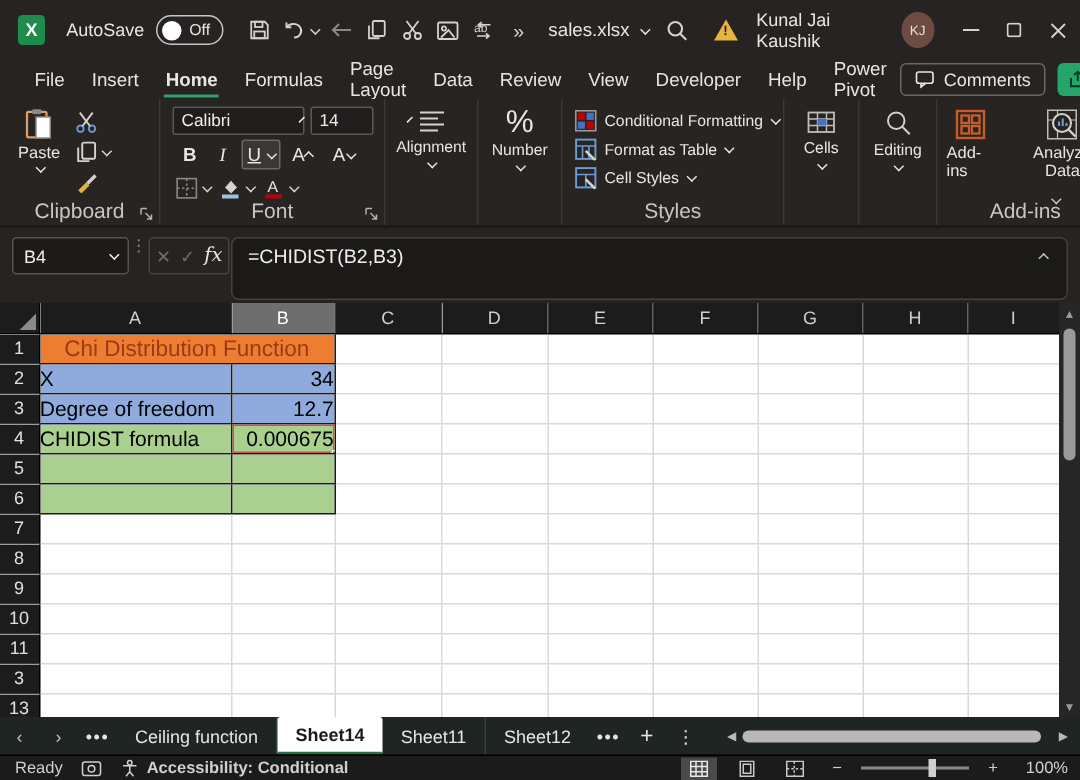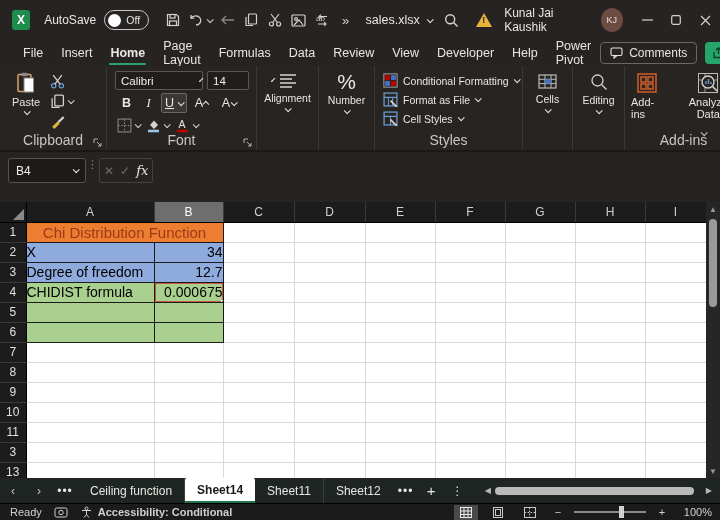--- a/index.html
+++ b/index.html
@@ -215,22 +215,22 @@
     <svg width="11" height="11" viewBox="0 0 11 11">
         <path d="M1 1 L10 10 M10 1 L1 10" stroke="#d5d3d0" stroke-width="1.2"></path>
       </svg>
   </div>
 </div>
 
 <div class="band menubar">
   <div class="mtab"><span>File</span></div>
   <div class="mtab"><span>Insert</span></div>
   <div class="mtab active"><span>Home</span></div>
+  <div class="mtab"><span>Formulas</span></div>
   <div class="mtab"><span>Page Layout</span></div>
-  <div class="mtab"><span>Formulas</span></div>
   <div class="mtab"><span>Data</span></div>
   <div class="mtab"><span>Review</span></div>
   <div class="mtab"><span>View</span></div>
   <div class="mtab"><span>Developer</span></div>
   <div class="mtab"><span>Help</span></div>
   <div class="mtab"><span>Power Pivot</span></div>
   <div class="menuright">
     <div class="comments">
       <svg width="13" height="12" viewBox="0 0 13 12" fill="none" stroke="#e8e6e3" stroke-width="1.1">
           <rect x="1" y="1" width="11" height="7.5" rx="1.5"></rect>
@@ -366,21 +366,21 @@
           </svg>
         <span>Conditional Formatting</span>
         <span class="chev"></span>
       </div>
       <div class="styrow">
         <svg class="ic16" viewBox="0 0 14 14">
             <rect x="1" y="1" width="12" height="12" fill="none" stroke="#6a9bd1" stroke-width="1.2"></rect>
             <path d="M1 5 h12 M5 5 v8 M9 5 v8" stroke="#6a9bd1" stroke-width="1"></path>
             <path d="M7 8 l6 6" stroke="#d5d3d0" stroke-width="1.6"></path>
           </svg>
-        <span>Format as File</span>
+        <span>Format as Table</span>
         <span class="chev"></span>
       </div>
       <div class="styrow">
         <svg class="ic16" viewBox="0 0 14 14">
             <rect x="1" y="1" width="12" height="12" fill="none" stroke="#6a9bd1" stroke-width="1.2"></rect>
             <path d="M1 5 h12 M7 5 v8" stroke="#6a9bd1" stroke-width="1"></path>
             <path d="M7 8 l6 6" stroke="#d5d3d0" stroke-width="1.6"></path>
           </svg>
         <span>Cell Styles</span>
         <span class="chev"></span>
@@ -440,20 +440,24 @@
 <div class="band formularow">
   <div class="namebox">
     <span>B4</span>
     <span class="chev"></span>
   </div>
   <div class="dots">⋮</div>
   <div class="fxgroup">
     <span class="dim" style="font-size:12px">✕</span>
     <span class="dim" style="font-size:12px">✓</span>
     <span class="fx">fx</span>
+  </div>
+  <div class="formulabox">
+    <span>=CHIDIST(B2,B3)</span>
+    <span class="chev up"></span>
   </div>
 </div>
 
 <div class="band gridwrap">
   <table class="grid">
     <colgroup>
       <col style="width:26px">
         <col style="width:128px">
         <col style="width:69px">
         <col style="width:71px">

